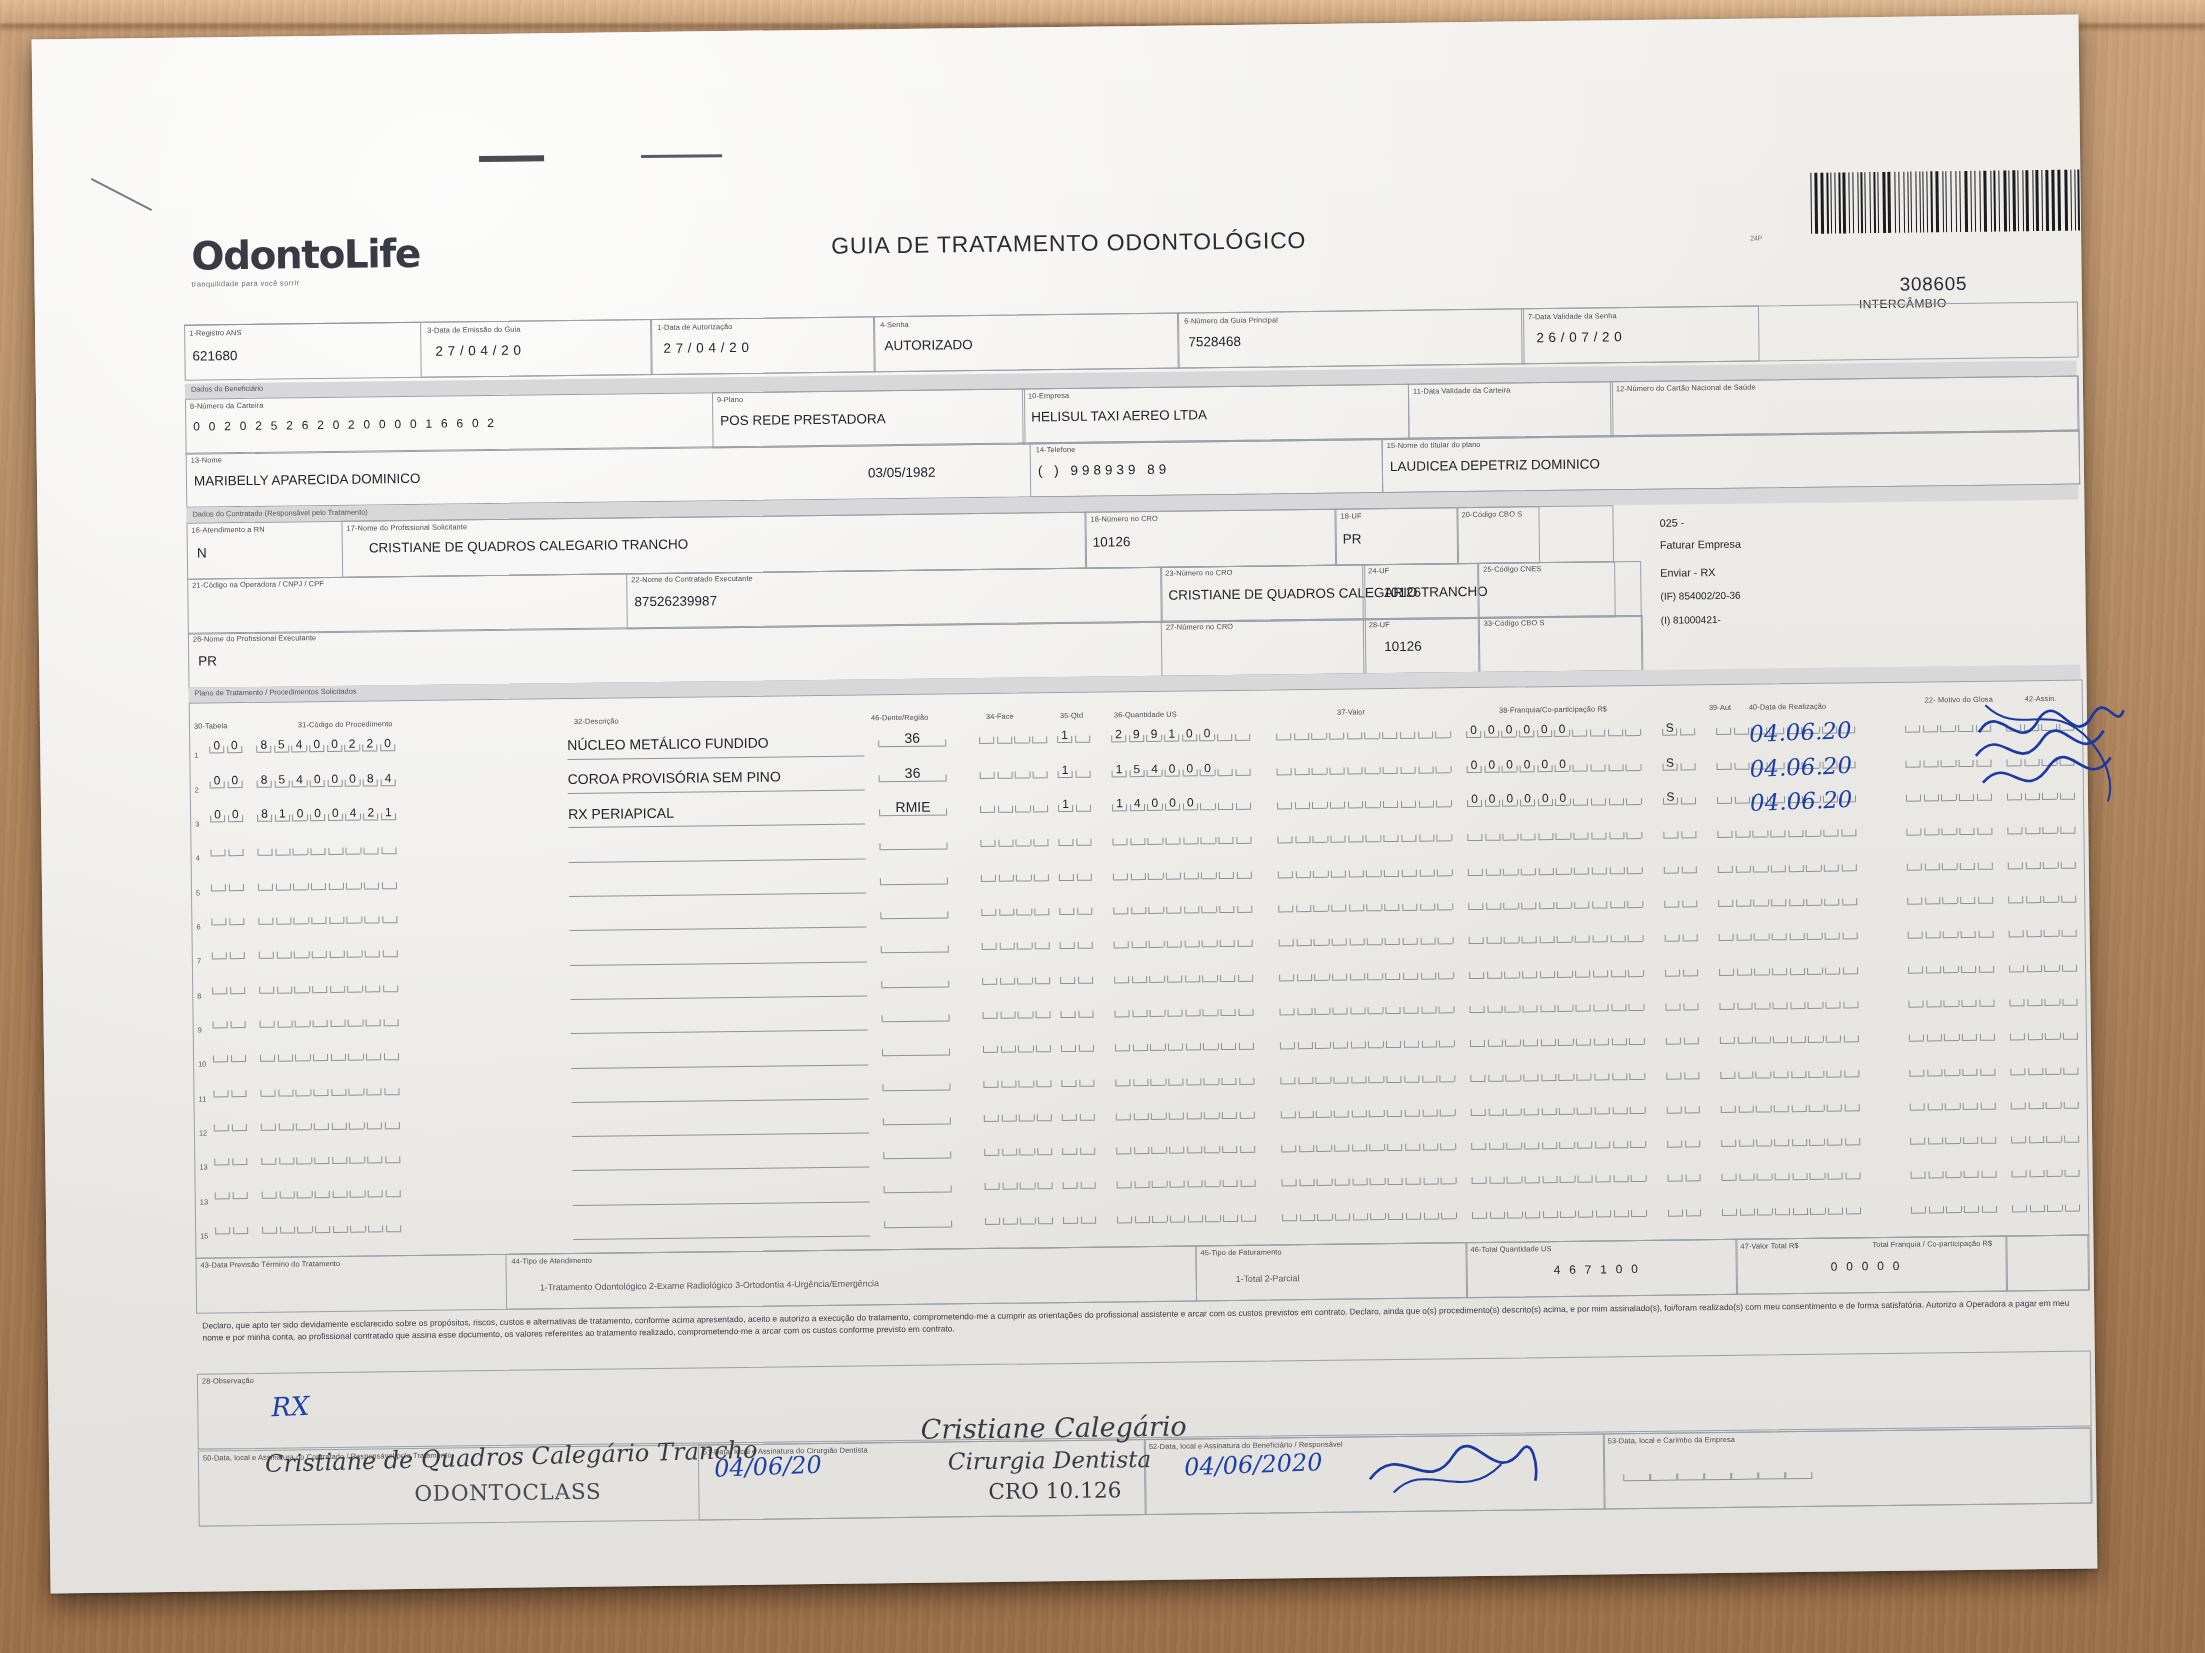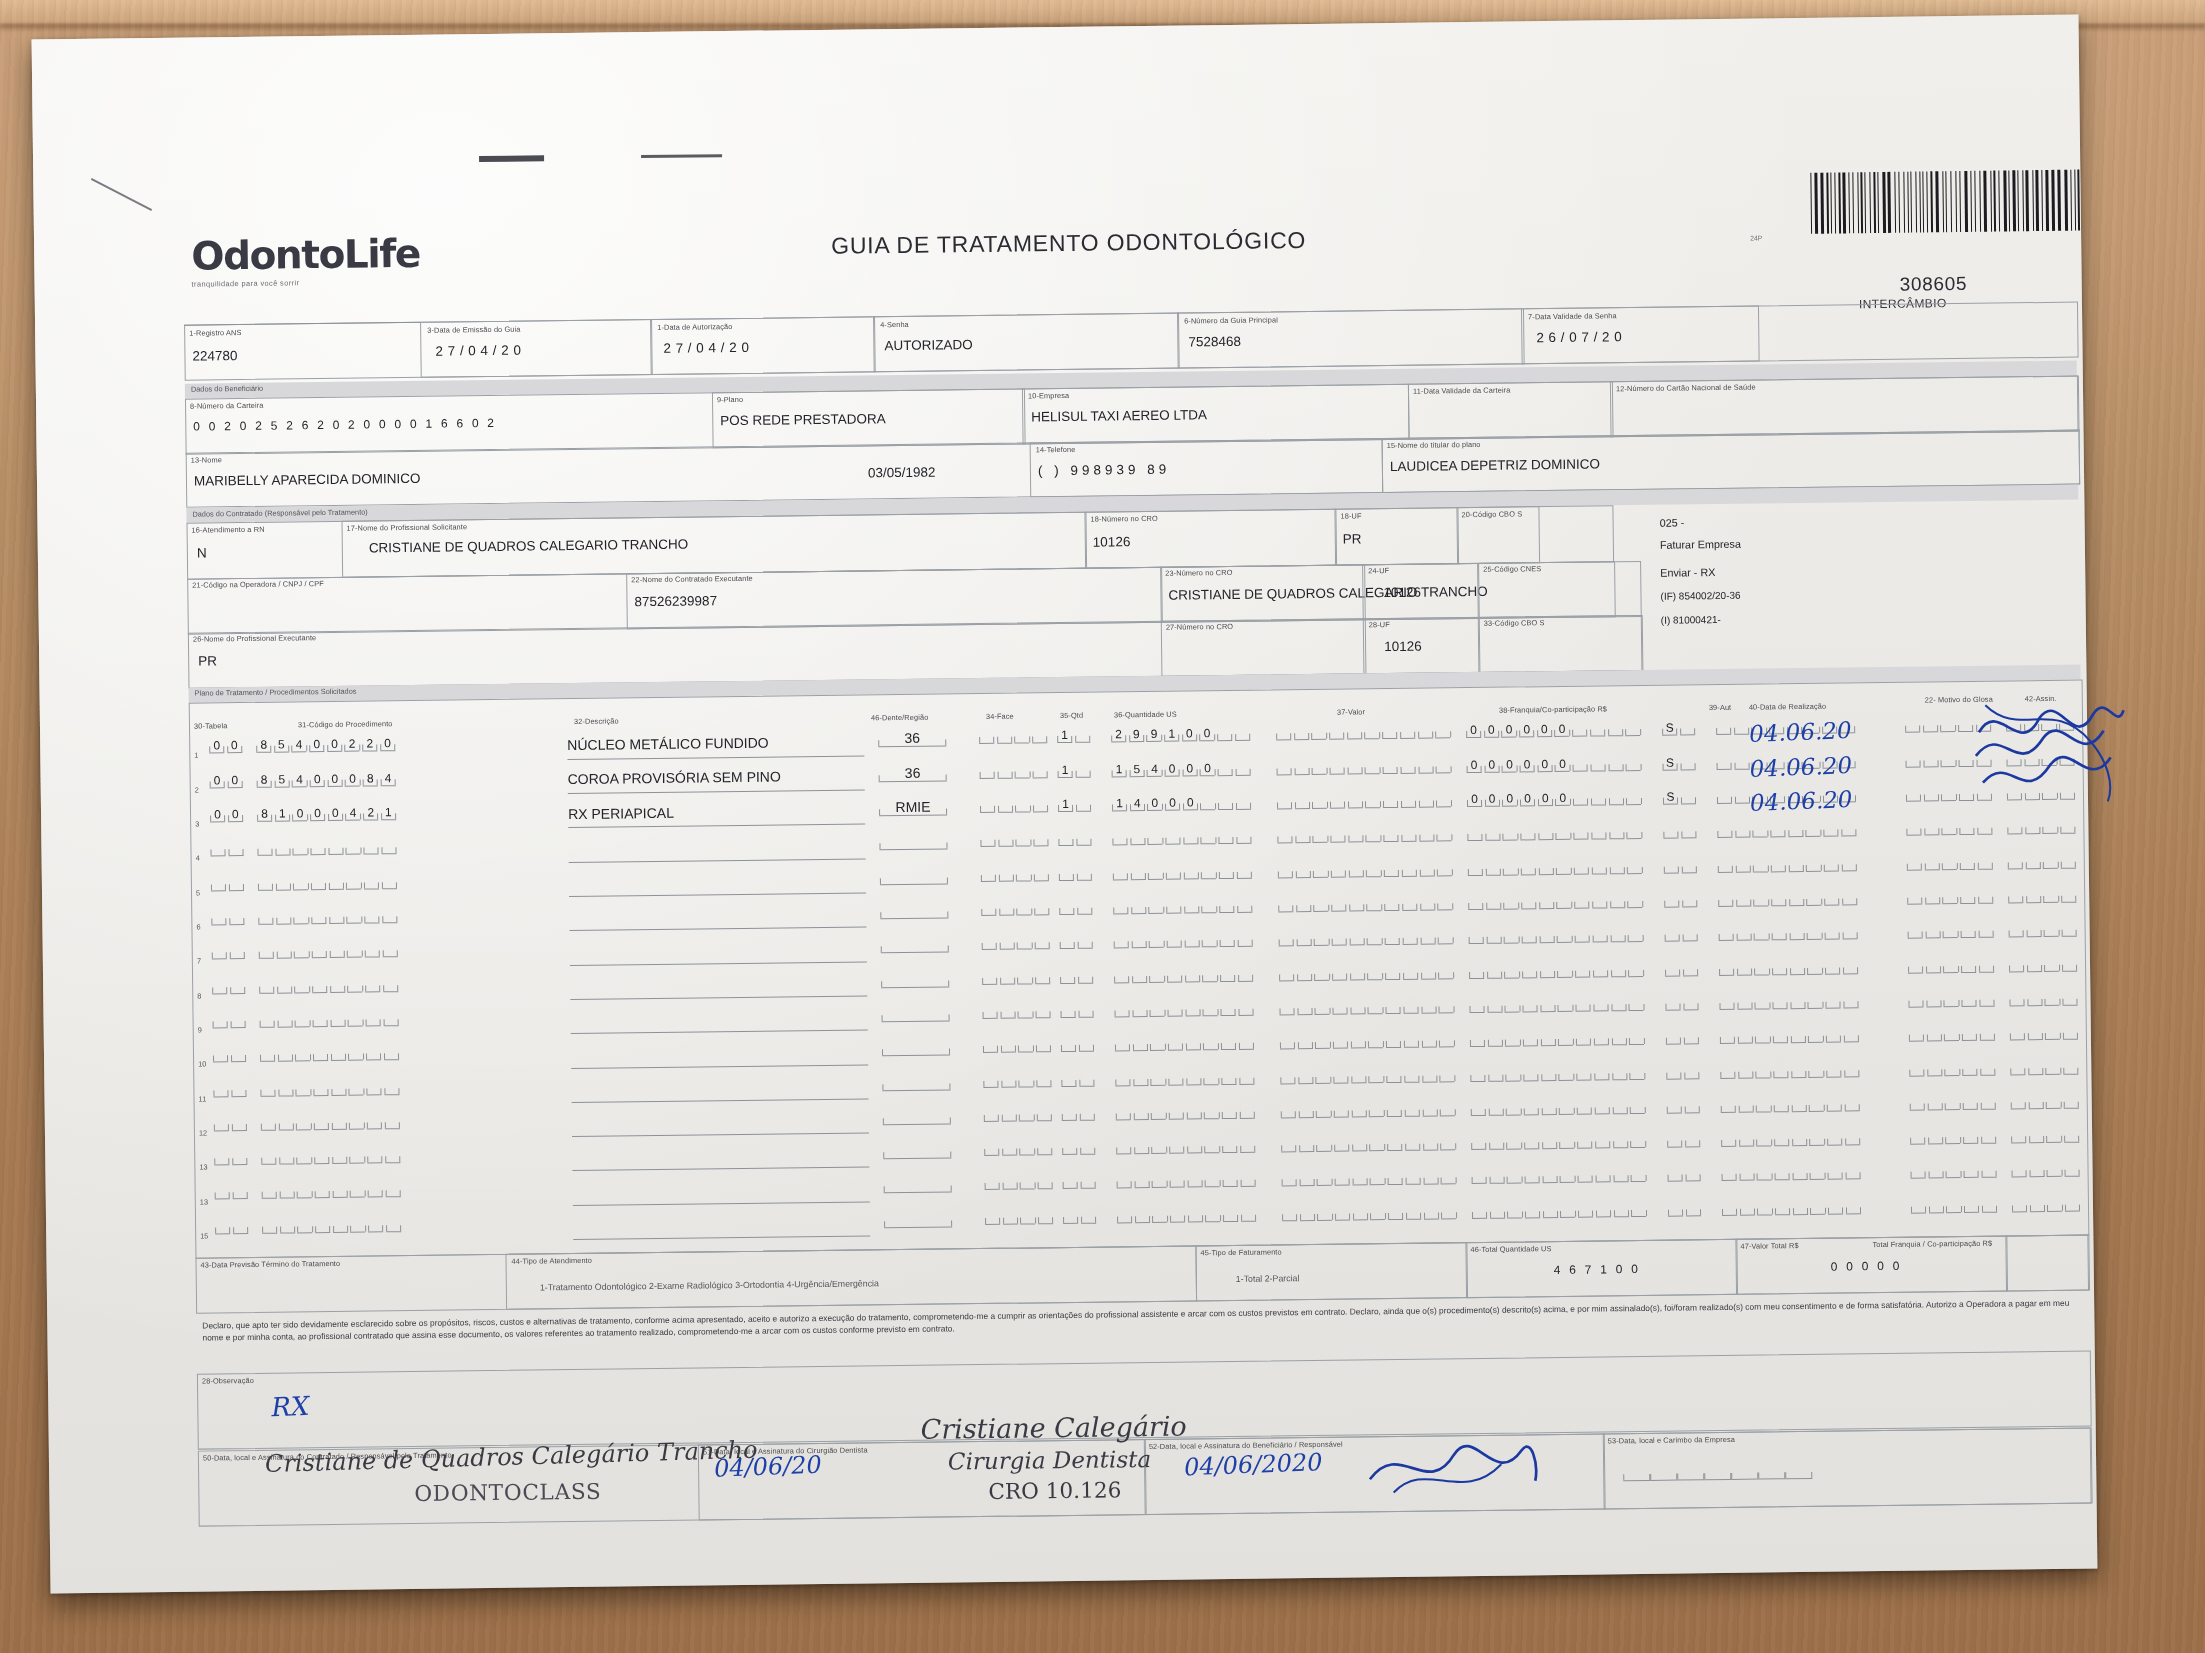--- a/index.html
+++ b/index.html
@@ -189,21 +189,21 @@
         <i style="width: 1.7px; margin-right: 1px;"></i>
         <i style="width: 1.7px; margin-right: 1px;"></i>
       </div>
   <div class="p24">24P</div>
   <div class="bnum">308605</div>
   <div class="binter">INTERCÂMBIO</div>
 
   <div class="box" style="left:149px;top:287px;width:1892px;height:54px;"></div>
 
   <div class="t lbl" style="left:154px;top:291px;">1-Registro ANS</div>
-  <div class="t val" style="left:157px;top:311px;">224780</div>
+  <div class="t val" style="left:157px;top:311px;">621680</div>
   <div class="line" style="left:149px;top:287px;width:236px;"></div>
 
   <div class="t lbl" style="left:392px;top:291px;">3-Data de Emissão do Guia</div>
   <div class="t val" style="left:400px;top:309px;letter-spacing:4.7px;">27/04/20</div>
 
   <div class="t lbl" style="left:622px;top:291px;">1-Data de Autorização</div>
   <div class="t val" style="left:628px;top:309px;letter-spacing:4.7px;">27/04/20</div>
 
   <div class="t lbl" style="left:845px;top:291px;">4-Senha</div>
   <div class="t val" style="left:849px;top:309px;">AUTORIZADO</div>

